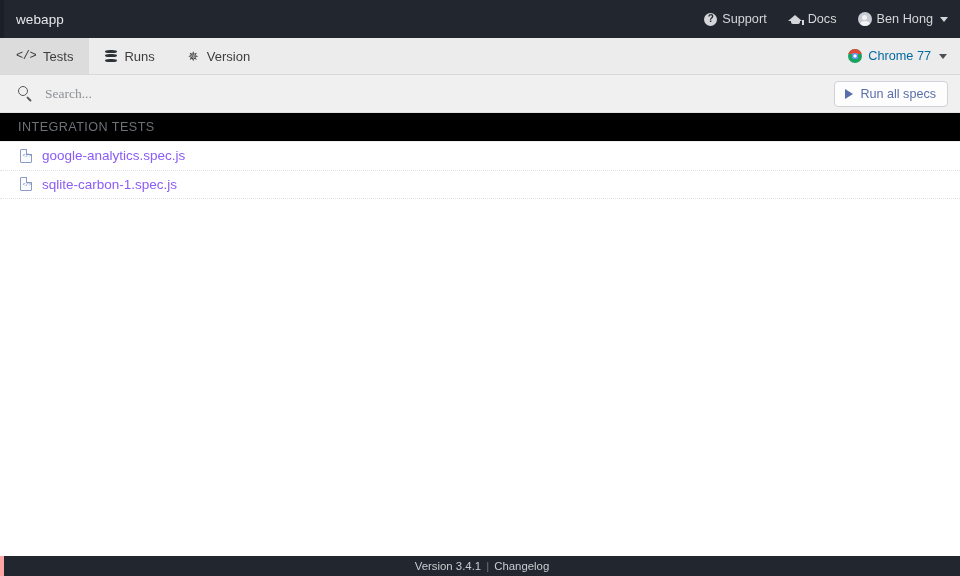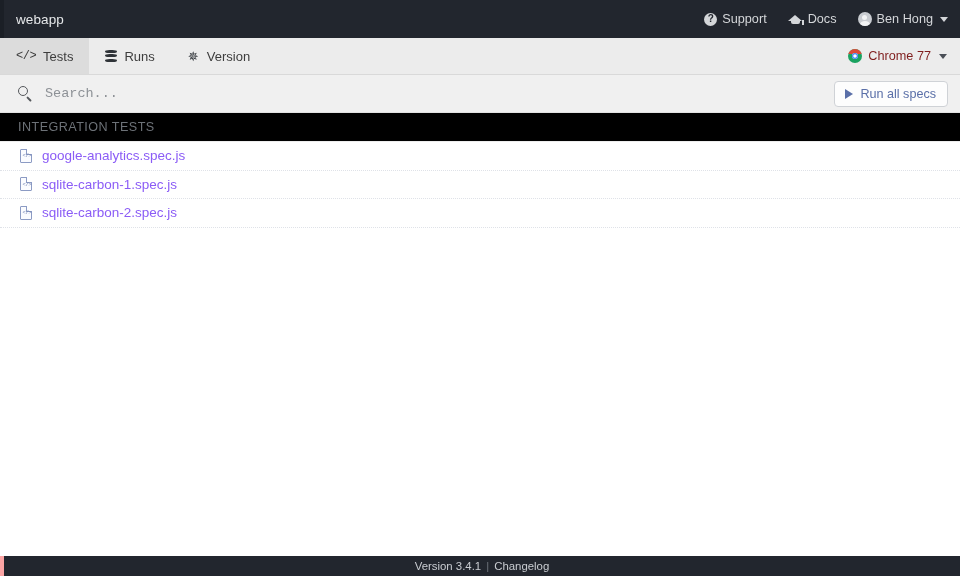--- a/index.html
+++ b/index.html
@@ -134,21 +134,21 @@
   
   .gear {
     width: 13px; height: 13px; position: relative;
     color: #2f3338; font-size: 13px; line-height: 13px; text-align: center;
   }
 
   .nav-spacer { flex: 1 1 auto; }
   .browser-sel {
     display: flex; align-items: center; gap: 6px;
     padding: 0 13px;
-    font-size: 12.7px; color: #7f1d1d;
+    font-size: 12.7px; color: #0369a1;
     cursor: pointer; white-space: nowrap;
   }
   .chrome {
     width: 14px; height: 14px; border-radius: 50%;
     background: #1aa260; position: relative; overflow: hidden;
   }
   .chrome::before {
     content: ""; position: absolute; top: 0; left: 0; right: 0; height: 5px;
     background: #dd4b39;
   }
@@ -175,21 +175,21 @@
   }
   .search-icon .handle {
     position: absolute; top: 9.5px; left: 8.5px;
     width: 5.5px; height: 1.7px; background: #55585c;
     transform: rotate(45deg); transform-origin: left center;
     border-radius: 1px;
   }
   .search-input {
     flex: 1 1 auto;
     border: 0; background: transparent; outline: none;
-    font-family: Liberation Mono, monospace;
+    font-family: Liberation Serif, serif;
     font-size: 13.5px; color: #000000;
     padding-left: 12px;
   }
   .search-input::placeholder { color: #8d9196; }
   .run-btn {
     display: flex; align-items: center; gap: 7px;
     background: #fdfdfd;
     border: 1px solid #cfd2d6;
     border-radius: 4px;
     padding: 5px 11px 5px 10px;
@@ -360,26 +360,20 @@
       <span class="spec-name">google-analytics.spec.js</span>
     </div>
 
     <div class="spec-row">
       <span class="file-icon">
           <span class="marks">&lt;/&gt;</span>
         </span>
       <span class="spec-name">sqlite-carbon-1.spec.js</span>
     </div>
 
-    <div class="spec-row">
-      <span class="file-icon">
-          <span class="marks">&lt;/&gt;</span>
-        </span>
-      <span class="spec-name">sqlite-carbon-2.spec.js</span>
-    </div>
 
   </div>
 
   <div class="footer">
     <span>Version 3.4.1</span>
     <span class="sep">|</span>
     <span class="chg">Changelog</span>
   </div>
 
 </div>

